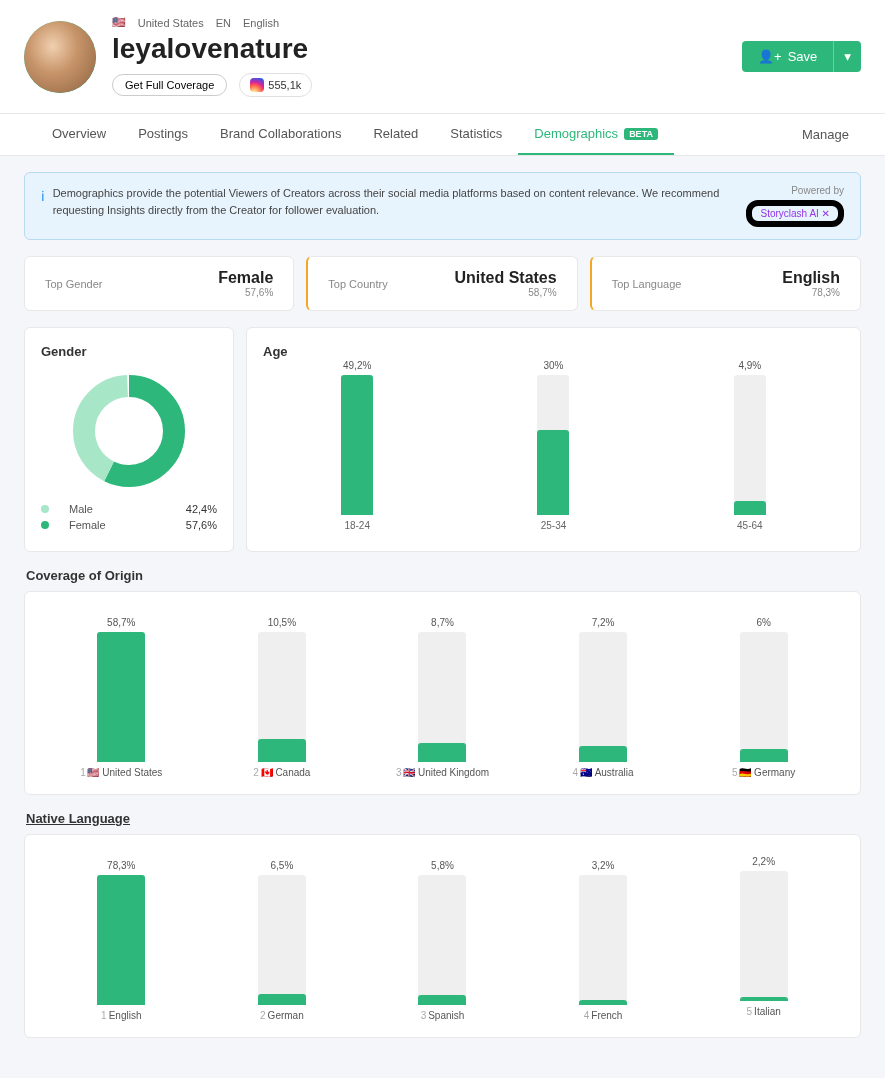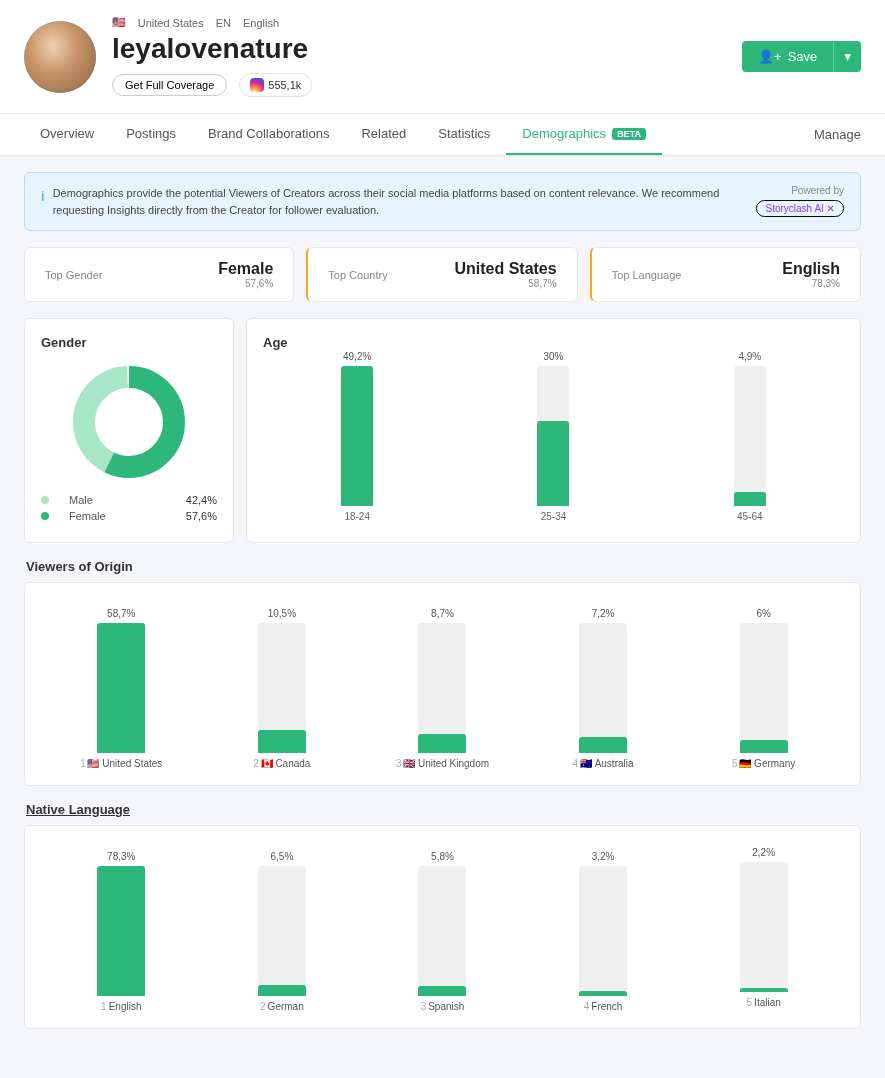--- a/index.html
+++ b/index.html
@@ -11,35 +11,35 @@
     .header-info { flex: 1; }
     .flag-lang { display: flex; gap: 12px; align-items: center; margin-bottom: 4px; font-size: 11px; color: #666; }
     .username { font-size: 28px; font-weight: 700; color: #222; margin-bottom: 8px; }
     .btn-coverage { border: 1px solid #ccc; border-radius: 16px; padding: 4px 12px; font-size: 11px; background: #fff; cursor: pointer; }
     .instagram-badge { display: flex; align-items: center; gap: 4px; border: 1px solid #e0e0e0; border-radius: 16px; padding: 4px 10px; font-size: 11px; background: #fff; }
     .instagram-icon { width: 14px; height: 14px; background: radial-gradient(circle at 30% 107%, #fdf497 0%, #fdf497 5%, #fd5949 45%, #d6249f 60%, #285AEB 90%); border-radius: 4px; }
     .save-btn-group { display: flex; align-items: center; }
     .save-btn { background: #2db77b; color: #fff; border: none; border-radius: 4px 0 0 4px; padding: 8px 16px; font-size: 13px; cursor: pointer; display: flex; align-items: center; gap: 6px; }
     .save-dropdown { background: #2db77b; color: #fff; border: none; border-left: 1px solid rgba(255,255,255,0.3); border-radius: 0 4px 4px 0; padding: 8px 10px; cursor: pointer; }
 
-    .nav-bar { background: #fff; border-bottom: 1px solid #e8e8e8; padding: 0 24px; display: flex; align-items: center; justify-content: space-between; }
+    .nav-bar { background: #fff; border-bottom: 1px solid #e8e8e8; padding: 0 36px; display: flex; align-items: center; justify-content: space-between; }
     .nav-items { display: flex; }
     .nav-item { padding: 12px 16px; font-size: 13px; color: #555; cursor: pointer; text-decoration: none; border-bottom: 2px solid transparent; }
     .nav-item.active { color: #2db77b; border-bottom: 2px solid #2db77b; }
     .nav-item-demo { display: flex; align-items: center; gap: 6px; }
     .beta-badge { background: #2db77b; color: #fff; font-size: 9px; padding: 1px 5px; border-radius: 3px; font-weight: 600; }
     .nav-manage { font-size: 13px; color: #555; cursor: pointer; }
 
     .main-content { padding: 16px 24px; }
 
     .info-banner { background: #e8f4fd; border: 1px solid #b8d9f0; border-radius: 6px; padding: 12px 16px; display: flex; align-items: flex-start; justify-content: space-between; margin-bottom: 16px; gap: 12px; }
     .info-banner-text { display: flex; gap: 8px; align-items: flex-start; font-size: 11px; color: #444; line-height: 1.5; }
     .info-icon { color: #2196f3; font-size: 14px; margin-top: 1px; flex-shrink: 0; }
     .powered-by { text-align: right; font-size: 10px; color: #888; display: flex; flex-direction: column; align-items: flex-end; gap: 4px; flex-shrink: 0; }
-    .storyclash-badge { border: 1px solid #000000; color: #9333ea; border-radius: 12px; padding: 2px 8px; font-size: 10px; display: flex; align-items: center; gap: 4px; }
+    .storyclash-badge { border: 6px solid #000000; color: #9333ea; border-radius: 12px; padding: 2px 8px; font-size: 10px; display: flex; align-items: center; gap: 4px; }
 
     .top-stats { display: flex; gap: 12px; margin-bottom: 16px; }
     .stat-card { background: #fff; border: 1px solid #e8e8e8; border-radius: 6px; padding: 12px 20px; flex: 1; display: flex; justify-content: space-between; align-items: center; }
     .stat-label { font-size: 11px; color: #888; }
     .stat-value { font-size: 16px; font-weight: 700; color: #222; text-align: right; }
     .stat-pct { font-size: 10px; color: #888; font-weight: normal; }
 
     .charts-row { display: flex; gap: 12px; margin-bottom: 16px; }
     .chart-card { background: #fff; border: 1px solid #e8e8e8; border-radius: 6px; padding: 16px; }
     .chart-title { font-size: 13px; font-weight: 600; margin-bottom: 12px; color: #333; }
@@ -193,21 +193,21 @@
       <div style="width:32px;height:140px;background:#efefef;border-radius:3px 3px 0 0;display:flex;flex-direction:column;justify-content:flex-end;">
         <div style="width:100%;height:14px;background:#2db77b;border-radius:3px 3px 0 0;"></div>
       </div>
       <span style="font-size:10px;color:#666;margin-top:5px;">45-64</span>
     </div>
         </div>
     </div>
   </div>
 
   <div style="margin-bottom:4px;padding-left:2px;">
-    <div class="section-title">Viewers of Origin</div>
+    <div class="section-title">Coverage of Origin</div>
   </div>
   <div class="full-card">
     <div id="country-bars" style="display:flex;align-items:flex-end;height:170px;gap:0;">
         <div style="flex: 1 1 0%; display: flex; flex-direction: column; align-items: center; height: 170px; justify-content: flex-end;">
       <span style="font-size:10px;color:#555;margin-bottom:4px;">58,7%</span>
       <div style="width:48px;height:130px;background:#efefef;border-radius:3px 3px 0 0;display:flex;flex-direction:column;justify-content:flex-end;">
         <div style="width:100%;height:130px;background:#2db77b;border-radius:3px 3px 0 0;"></div>
       </div>
       <span style="font-size:10px;color:#555;margin-top:5px;display:flex;align-items:center;gap:2px;">
         <span style="color:#aaa;">1</span> 

